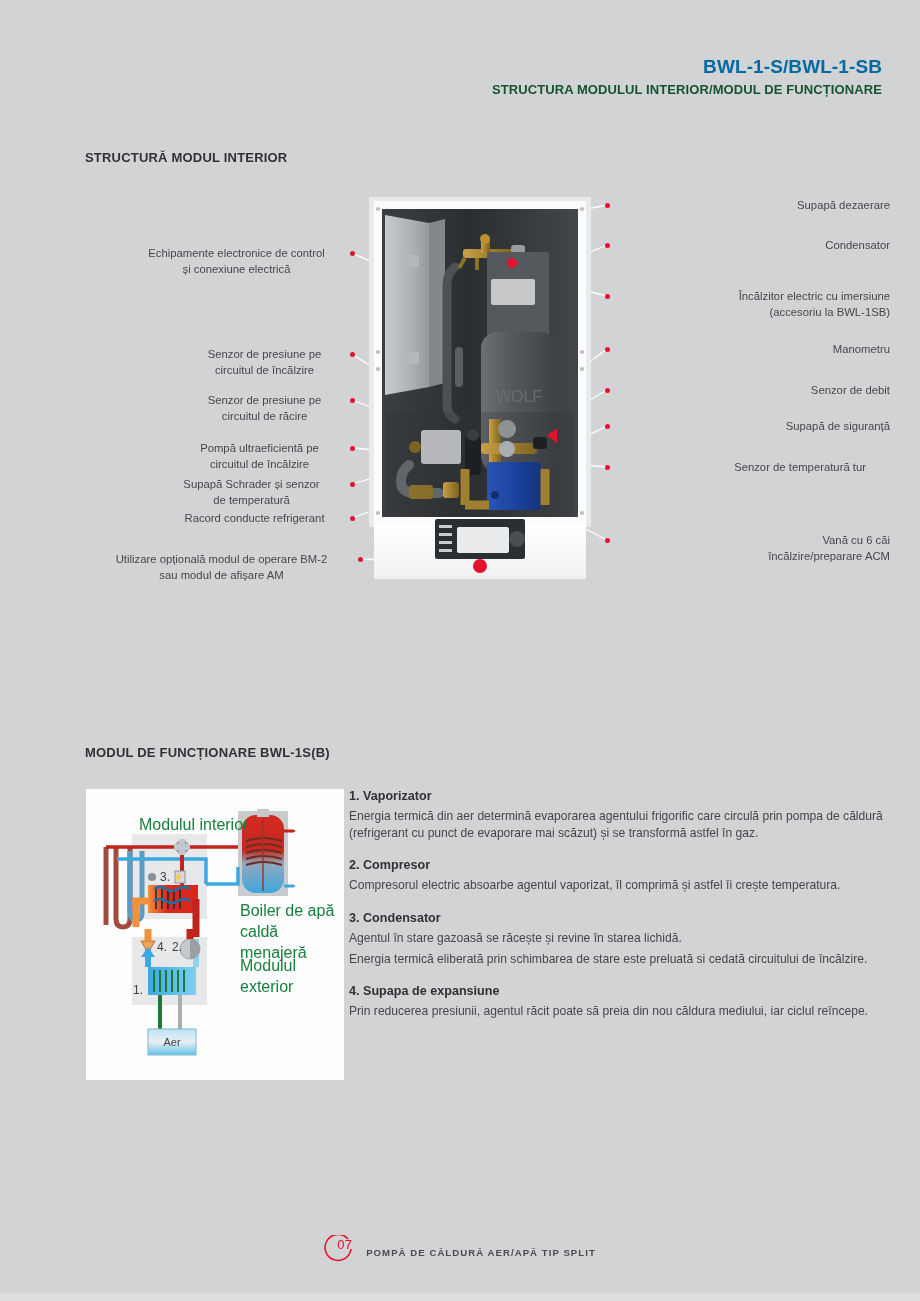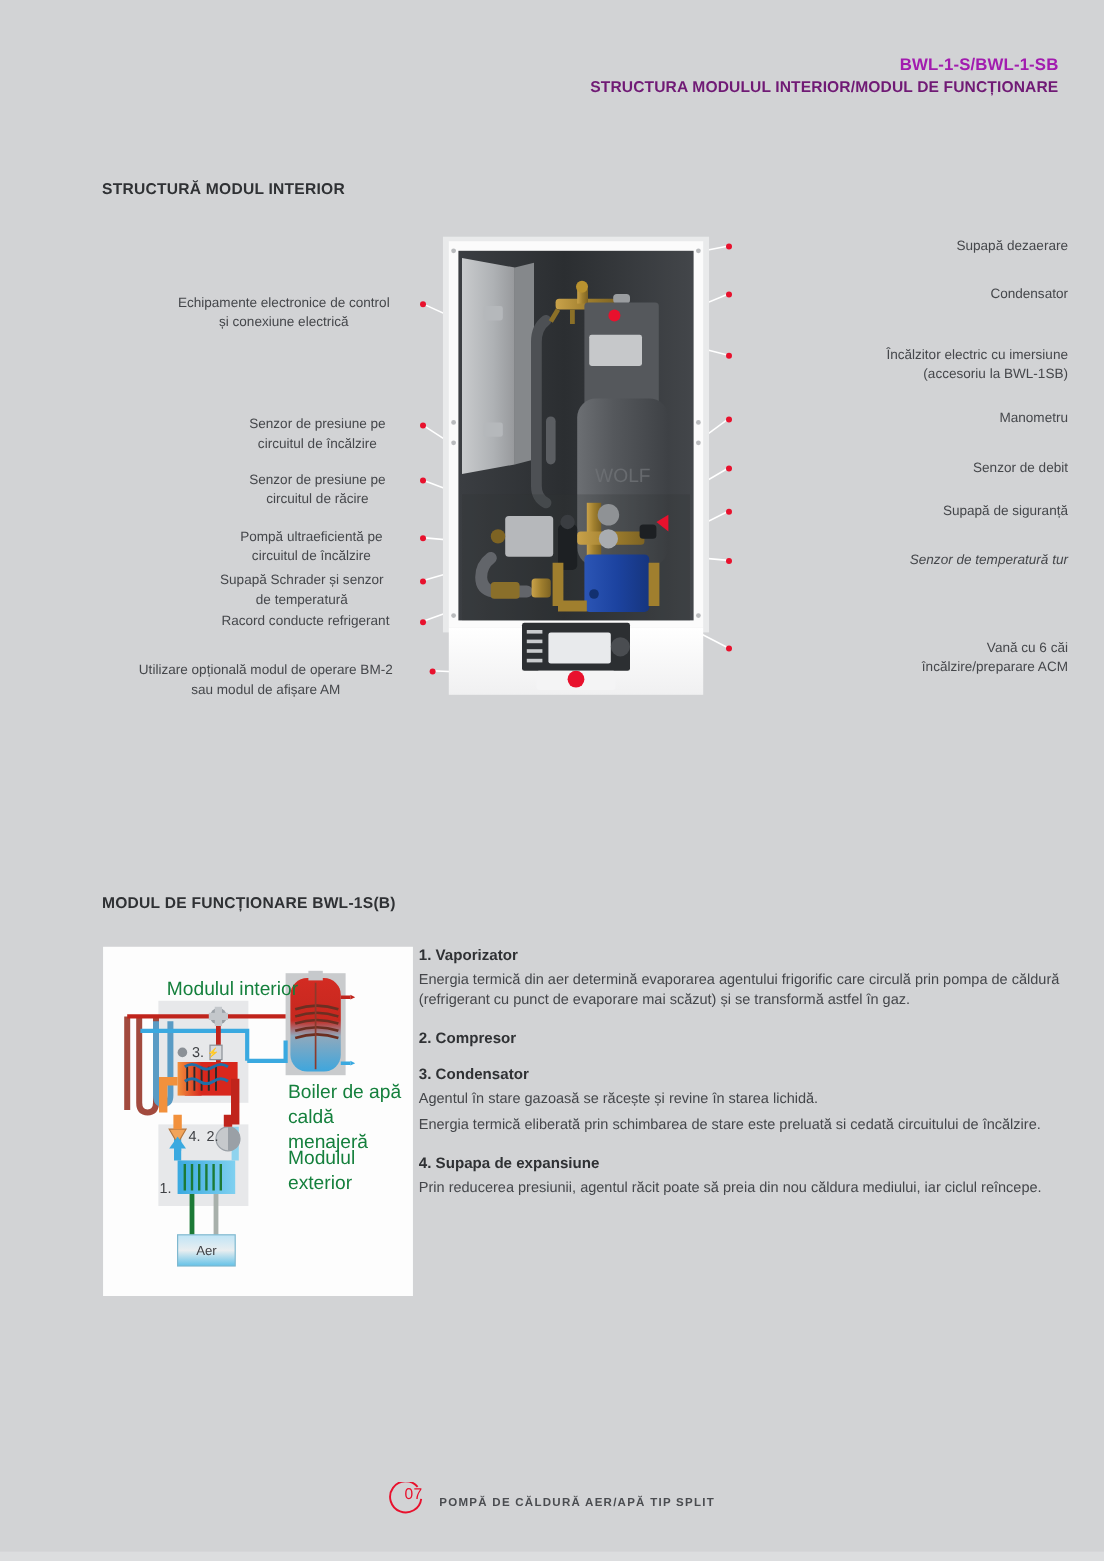--- a/index.html
+++ b/index.html
@@ -10,22 +10,22 @@
     color:#3f4145;
     position:relative;
     overflow:hidden;
   }
   .page{position:absolute;inset:0;}
 
   
   .header{position:absolute;right:38px;top:36px;text-align:right;line-height:1.32;}
   .h-line1{font-size:16.5px;font-weight:700;color:#35373b;letter-spacing:.1px;}
   .h-line1 .light{font-weight:400;color:#55585c;}
-  .h-line2{font-size:14px;font-weight:700;color:#a21caf;margin-top:8px;letter-spacing:.1px;}
-  .h-line3{font-size:13px;font-weight:700;color:#701a75;margin-top:2px;letter-spacing:.1px;}
+  .h-line2{font-size:19px;font-weight:700;color:#0369a1;margin-top:18px;letter-spacing:.1px;}
+  .h-line3{font-size:13px;font-weight:700;color:#14532d;margin-top:2px;letter-spacing:.1px;}
 
   
   .sec-title{position:absolute;font-size:13px;font-weight:700;color:#2f3134;letter-spacing:.2px;}
   #sec-title-1{left:85px;top:150px;}
   #sec-title-2{left:85px;top:745px;}
 
   
   .diagram{position:absolute;left:0;top:185px;width:920px;height:410px;}
   .photo-wrap{position:absolute;left:369px;top:12px;width:222px;height:385px;}
   .photo{position:absolute;inset:0;}
@@ -237,21 +237,21 @@
         <div class="dot" style="left: 605px; top: 109px;"></div>
         <div class="lbl right" style="white-space: pre-line; top: 103px; left: 620px; width: 270px;">Încălzitor electric cu imersiune
 (accesoriu la BWL-1SB)</div>
         <div class="dot" style="left: 605px; top: 162px;"></div>
         <div class="lbl right" style="white-space: pre-line; top: 156px; left: 620px; width: 270px;">Manometru</div>
         <div class="dot" style="left: 605px; top: 203px;"></div>
         <div class="lbl right" style="white-space: pre-line; top: 197px; left: 620px; width: 270px;">Senzor de debit</div>
         <div class="dot" style="left: 605px; top: 239px;"></div>
         <div class="lbl right" style="white-space: pre-line; top: 233px; left: 620px; width: 270px;">Supapă de siguranță</div>
         <div class="dot" style="left: 605px; top: 280px;"></div>
-        <div class="lbl right" style="white-space: pre-line; top: 274px; left: 620px; width: 270px; font-style: italic;">Senzor de temperatură tur</div>
+        <div class="lbl right" style="white-space: pre-line; top: 274px; left: 596px; width: 270px;">Senzor de temperatură tur</div>
         <div class="dot" style="left: 605px; top: 353px;"></div>
         <div class="lbl right" style="white-space: pre-line; top: 347px; left: 620px; width: 270px;">Vană cu 6 căi
 încălzire/preparare ACM</div>
       </div>
   </div>
 
   <div class="sec-title" id="sec-title-2">MODUL DE FUNCȚIONARE BWL-1S(B)</div>
 
   <div class="schem-card">
     <svg viewBox="0 0 258 291" width="258" height="291">
@@ -357,20 +357,21 @@
 exterior</div>
   </div>
 
   <div class="copy" id="steps-copy">
       <div class="blk">
         <h3>1. Vaporizator</h3>
         <p>Energia termică din aer determină evaporarea agentului frigorific care circulă prin pompa de căldură (refrigerant cu punct de evaporare mai scăzut) și se transformă astfel în gaz.</p>
       </div>
       <div class="blk">
         <h3>2. Compresor</h3>
+        <p>Compresorul electric absoarbe agentul vaporizat, îl comprimă și astfel îi crește temperatura.</p>
       </div>
       <div class="blk">
         <h3>3. Condensator</h3>
         <p>Agentul în stare gazoasă se răcește și revine în starea lichidă.</p>
         <p>Energia termică eliberată prin schimbarea de stare este preluată si cedată circuitului de încălzire.</p>
       </div>
       <div class="blk">
         <h3>4. Supapa de expansiune</h3>
         <p>Prin reducerea presiunii, agentul răcit poate să preia din nou căldura mediului, iar ciclul reîncepe.</p>
       </div>

